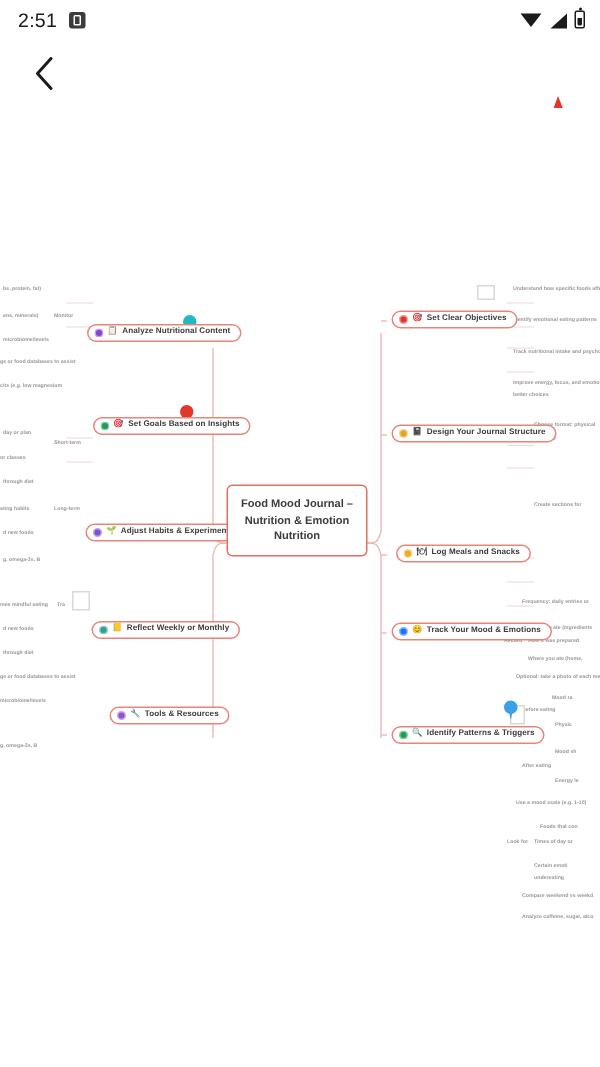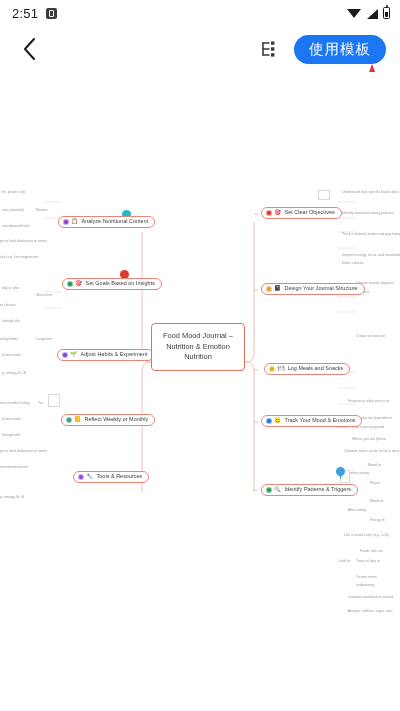--- a/index.html
+++ b/index.html
@@ -67,21 +67,21 @@
   .use-tpl{
     background:#1b76f2; color:#fff; border:none; border-radius:16px;
     height:29px; padding:0 15px; font-size:14.5px; letter-spacing:1px;
     font-family:"Liberation Sans", sans-serif; cursor:pointer;
     display:flex; align-items:center; justify-content:center;
   }
 
   
   .canvas{
     position:absolute; top:72px; left:0; width:400px; height:639px;
-    background:#ffffff; overflow:hidden;
+    background:#ffffff; overflow:hidden;font-weight:bold;
   }
   .svg-layer{ position:absolute; inset:0; width:400px; height:639px; }
 
   
   .node{
     position:absolute; display:flex; align-items:center; gap:3px;
     border:1px solid #e8857a; border-radius:11px; background:#fff;
     padding:2px 6px 2px 4px; white-space:nowrap;
     font-size:5.4px; color:#3b3b3b; line-height:1;
   }
@@ -135,32 +135,20 @@
       <span class="ic-signal"></span>
       <span class="ic-batt"></span>
     </div>
   </div>
 
   <div class="appbar">
     <div class="back-btn">
       <svg width="13" height="22" viewBox="0 0 13 22">
         <path d="M11 1 L2 11 L11 21" fill="none" stroke="#1b1b1b" stroke-width="2" stroke-linecap="round" stroke-linejoin="round"></path>
       </svg>
-    </div>
-    <div class="appbar-right">
-      <div class="tree-btn">
-        <svg width="18" height="18" viewBox="0 0 18 18">
-          <path d="M3 3 L3 15" stroke="#3a3a3a" stroke-width="1.6" fill="none" stroke-linecap="round"></path>
-          <path d="M3 3 L9 3 M3 9 L9 9 M3 15 L9 15" stroke="#3a3a3a" stroke-width="1.6" fill="none" stroke-linecap="round"></path>
-          <rect x="11" y="1.4" width="3.4" height="3.4" fill="#3a3a3a"></rect>
-          <rect x="11" y="7.3" width="3.4" height="3.4" fill="#3a3a3a"></rect>
-          <rect x="11" y="13.2" width="3.4" height="3.4" fill="#3a3a3a"></rect>
-        </svg>
-      </div>
-      <button class="use-tpl">使用模板</button>
     </div>
   </div>
 
   <svg class="annot-arrow" viewBox="0 0 80 120">
     <path d="M20 115 L54 22" stroke="#e8322a" stroke-width="3.4" stroke-linecap="round" fill="none"></path>
     <path d="M56 12 L48 34 L64 32 Z" fill="#e8322a"></path>
   </svg>
 
   <div class="canvas">
 

